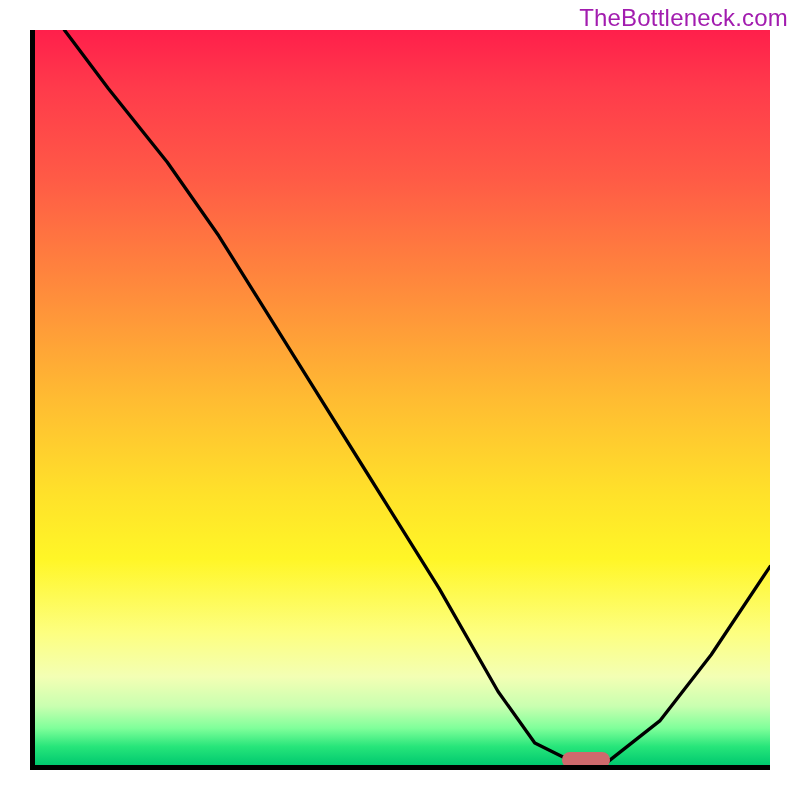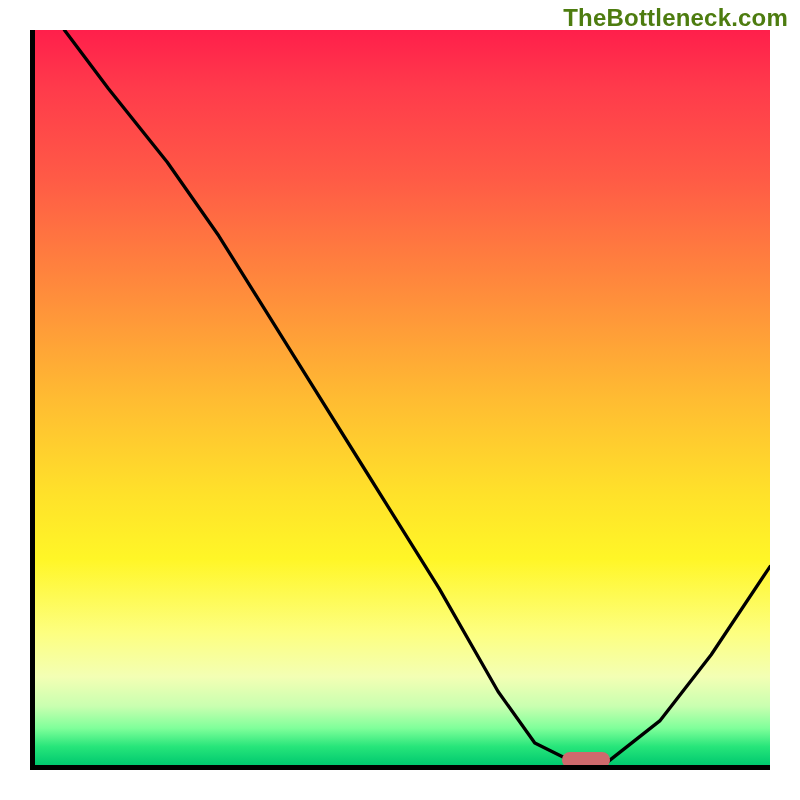--- a/index.html
+++ b/index.html
@@ -14,22 +14,22 @@
     position: relative;
     width: 800px;
     height: 800px;
   }
   .watermark {
     position: absolute;
     top: 4px;
     right: 12px;
     font-family: Arial, Helvetica, sans-serif;
     font-size: 24px;
-    font-weight: 700;
-    color: #4d7c0f;
+    font-weight: 400;
+    color: #a21caf;
     letter-spacing: 0.2px;
   }
   .plot {
     position: absolute;
     left: 30px;
     top: 30px;
     width: 740px;
     height: 740px;
     border-left: 5px solid #000;
     border-bottom: 5px solid #000;

